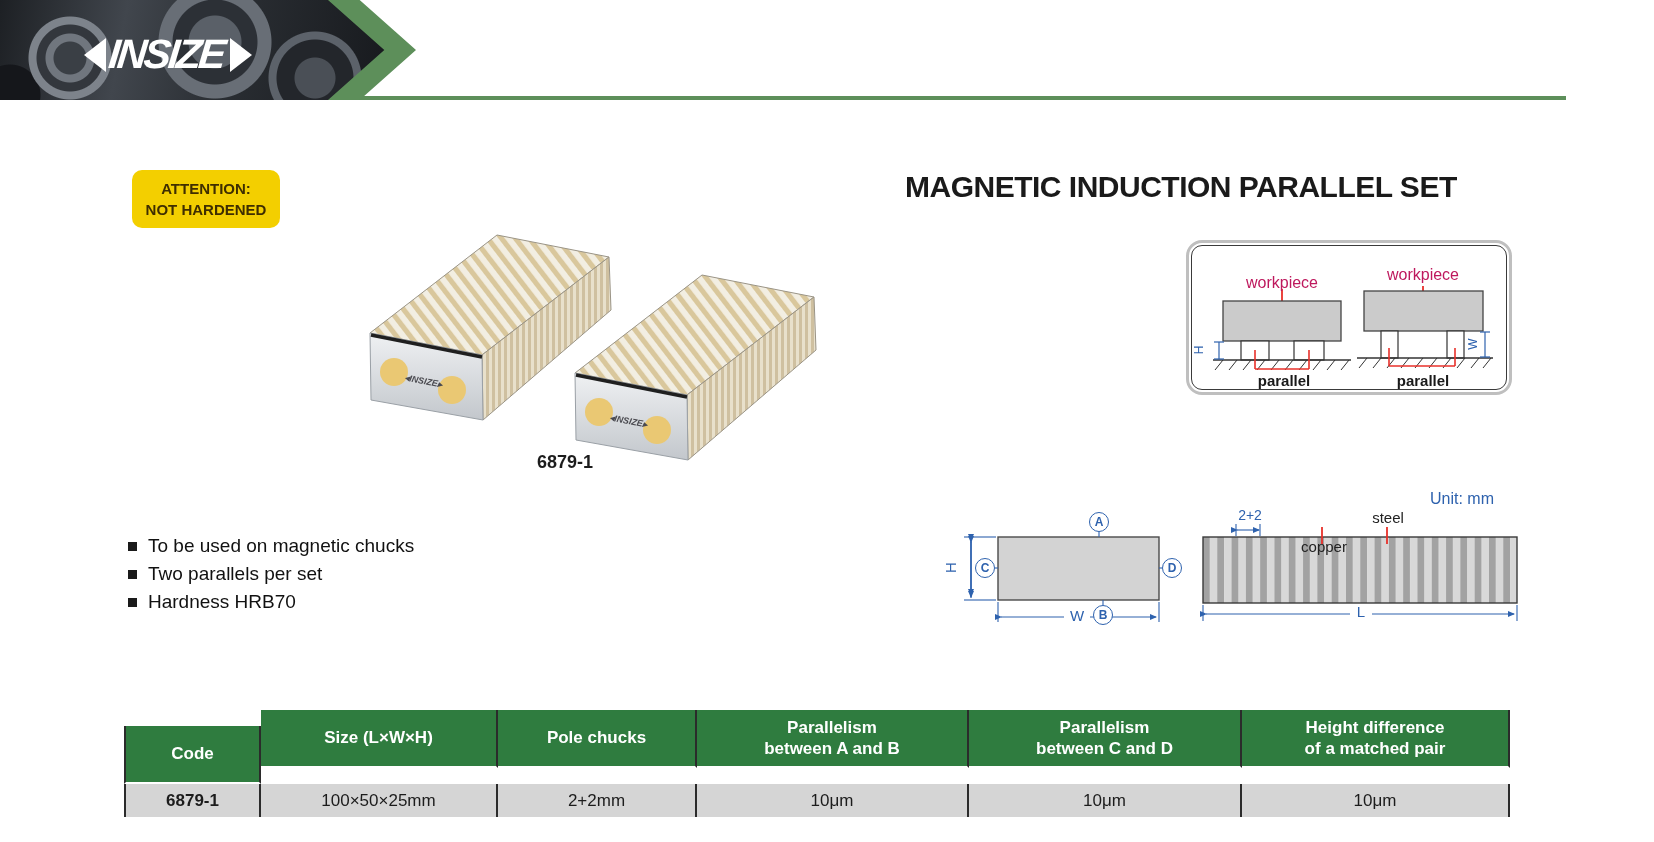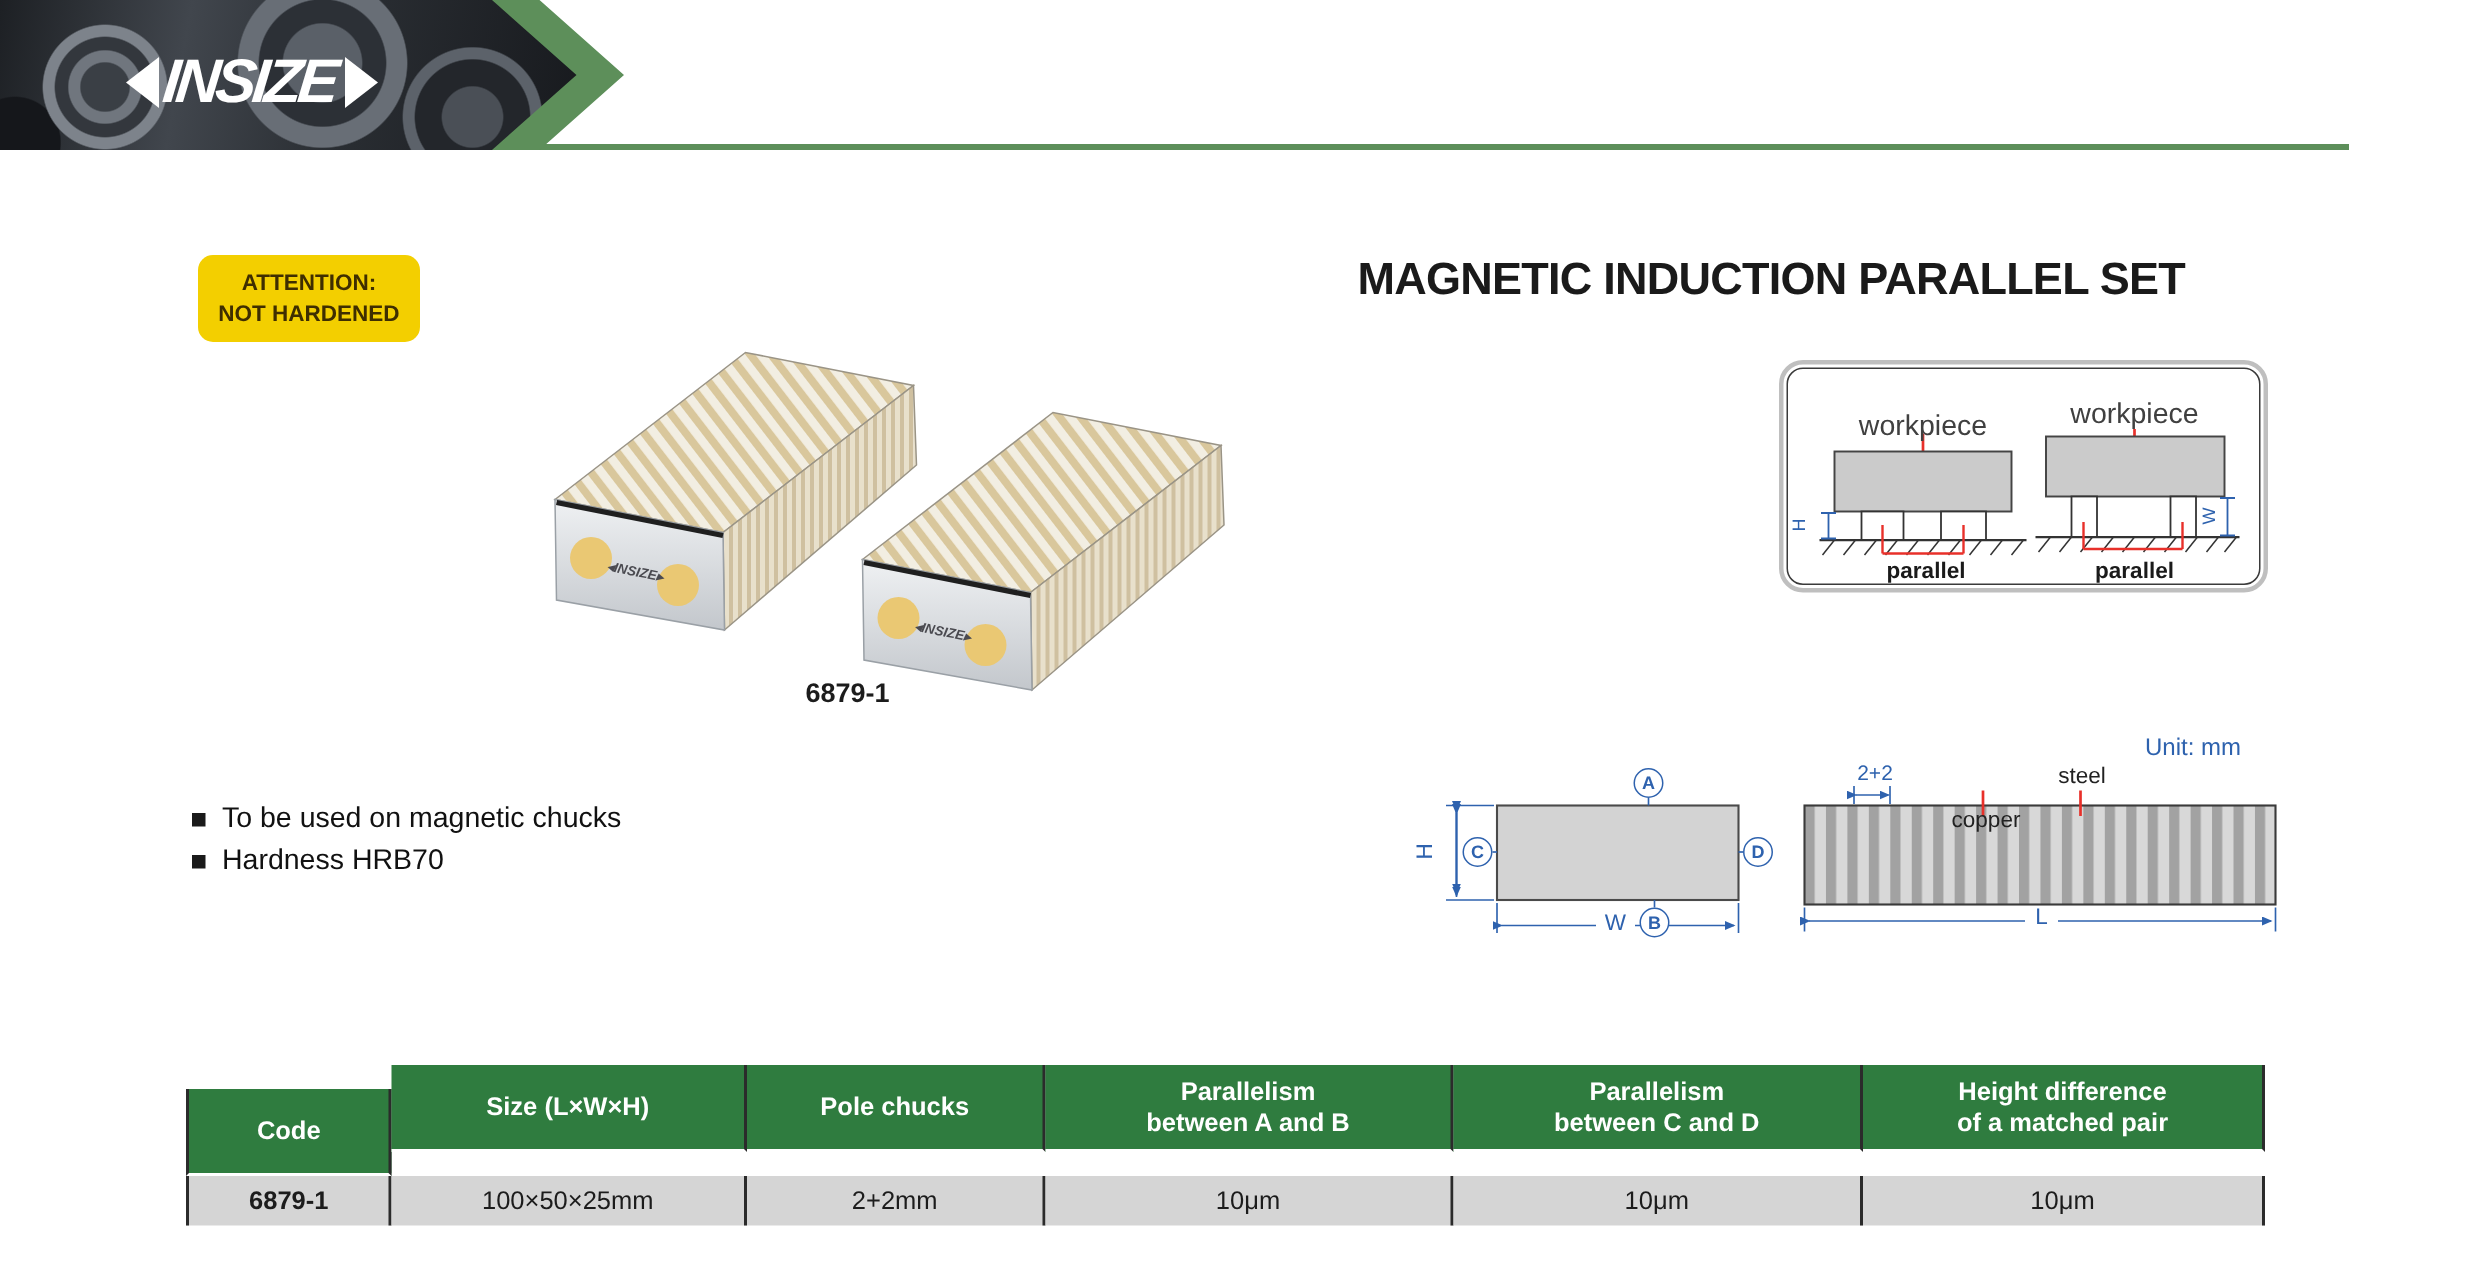--- a/index.html
+++ b/index.html
@@ -48,21 +48,21 @@
   .features{position:absolute;left:128px;top:534px;list-style:none;margin:0;padding:0;font-size:19px;color:#111;}
   .features li{display:flex;align-items:center;height:24px;margin-bottom:4px;}
   .sq{width:9px;height:9px;background:#1a1a1a;margin-right:11px;flex:0 0 auto;}
   
   .usage-box{
     position:absolute;left:1186px;top:240px;width:326px;height:155px;box-sizing:border-box;
     border:3px solid #bfbfbf;border-radius:16px;background:#fff;
   }
   .usage-inner{position:absolute;inset:2px;border:1.5px solid #3a3a3a;border-radius:11px;}
   .usage-box svg{position:absolute;left:0;top:0;}
-  .dlabel{position:absolute;font-size:19px;color:#404040;text-align:center;}
+  .dlabel{position:absolute;font-size:16px;color:#be185d;text-align:center;}
   .plabel{position:absolute;font-size:15px;font-weight:bold;color:#1a1a1a;text-align:center;}
   .rot{transform:rotate(-90deg);transform-origin:center;}
   .bluetxt{color:#2e62ae;}
   
   .tech{position:absolute;left:930px;top:480px;width:600px;height:160px;}
   .tech svg{position:absolute;left:0;top:0;}
   .tlabel{position:absolute;font-size:15px;color:#222;text-align:center;}
   .dim{position:absolute;font-size:15px;color:#2e62ae;text-align:center;background:#ffffff;line-height:1;}
   .circ{
     position:absolute;width:20px;height:20px;border:1.6px solid #2e62ae;border-radius:50%;
@@ -257,20 +257,24 @@
   <span class="unit">Unit: mm</span>
 </div>
 
 <ul class="features">
   <li>
       <span class="sq"></span>
       <span>To be used on magnetic chucks</span>
     </li>
   <li>
       <span class="sq"></span>
+      <span>Two parallels per set</span>
+    </li>
+  <li>
+      <span class="sq"></span>
       <span>Hardness HRB70</span>
     </li>
 </ul>
 
 <div class="spec-table">
   <div class="trow">
     <div class="th">Code</div>
     <div class="th">Size (L×W×H)</div>
     <div class="th">Pole chucks</div>
     <div class="th">Parallelism

